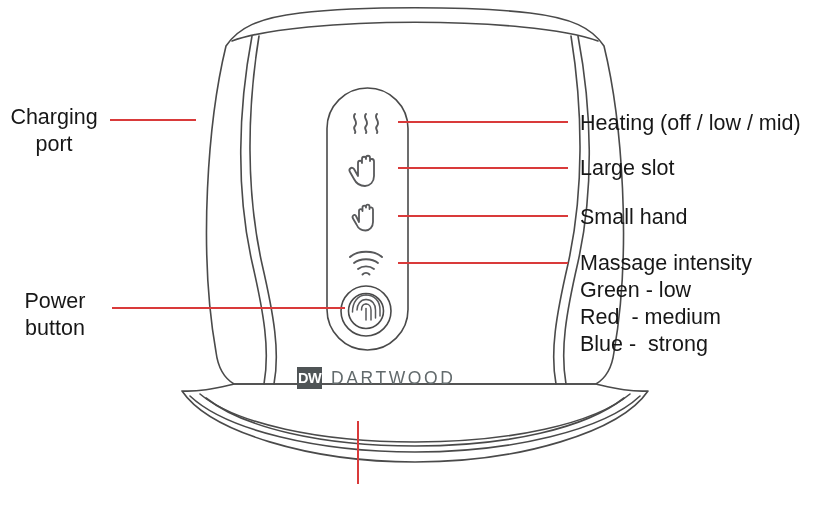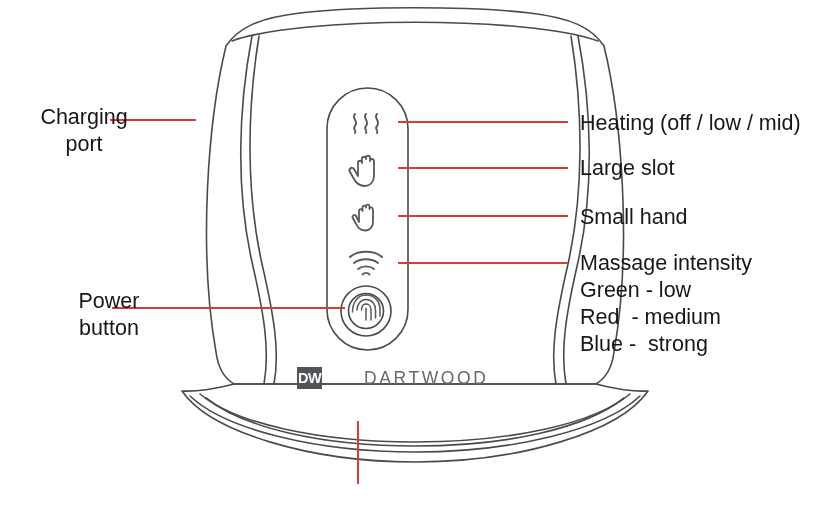--- a/index.html
+++ b/index.html
@@ -30,34 +30,32 @@
     font-family: "Liberation Sans", sans-serif;
     font-size: 21.5px;
     line-height: 27px;
     white-space: pre;
   }
   .label-right {
     text-align: left;
   }
   .label-center {
     text-align: center;
-    margin-left: 30px;
   }
   #label-charging-port {
     left: 0px;
     top: 104px;
     width: 108px;
     text-align: center;
   }
   #label-power-button {
     left: 0px;
     top: 288px;
     width: 110px;
     text-align: center;
-    padding-left: 24px;
   }
   #label-heating {
     left: 580px;
     top: 110px;
   }
   #label-large-hand {
     left: 580px;
     top: 155px;
   }
   #label-small-hand {
@@ -94,21 +92,20 @@
     letter-spacing: -0.7px;
     display: flex;
     align-items: center;
     justify-content: center;
   }
   .brand-word {
     color: #626a6c;
     font-family: "Liberation Sans", sans-serif;
     font-size: 17.5px;
     letter-spacing: 2.6px;
-    margin-left: 33px;
   }
 </style>
 </head>
 <body>
 
 <div id="stage">
 
   <svg id="diagram-svg" viewBox="0 0 828 526">
     <g fill="none" stroke="#4a4a4a" stroke-width="1.6" stroke-linecap="round" stroke-linejoin="round">
 

